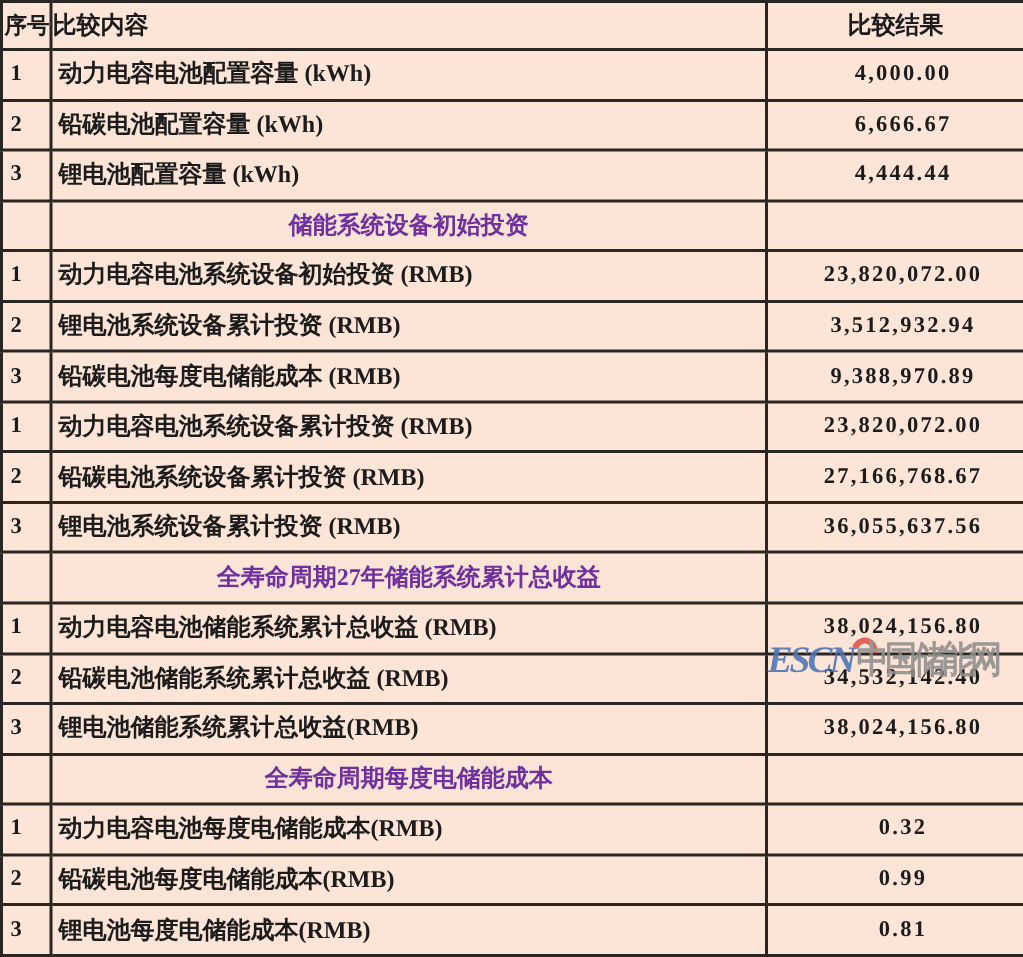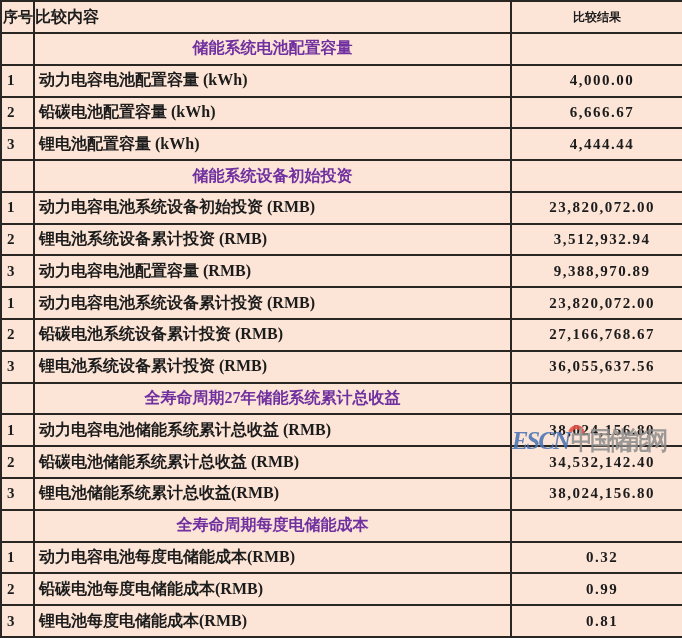--- a/index.html
+++ b/index.html
@@ -34,21 +34,21 @@
     color: var(--text);
     font-weight: bold;
     padding: 0;
     overflow: hidden;
     white-space: nowrap;
   }
   thead tr { height: 32px; }
   tbody tr { height: 30px; }
   th.h-no    { font-size: 15px; text-align: center; padding: 0 1px; }
   th.h-label { font-size: 16px; text-align: left; }
-  th.h-value { font-size: 12px; text-align: center; margin-left: 24px; }
+  th.h-value { font-size: 16px; text-align: center; margin-left: 24px; }
   td.c-no    { font-size: 15px; text-align: left; padding-left: 5px; }
   td.c-label { font-size: 16px; text-align: left; padding-left: 4px; }
   td.c-value { font-size: 15px; text-align: center; padding-left: 10px; letter-spacing: 1.5px; }
   td.c-section {
     color: var(--section-title);
     font-size: 16px;
     text-align: center;
   }
   .watermark {
     position: absolute;
@@ -105,25 +105,20 @@
     </colgroup>
     <thead>
       <tr>
         <th class="h-no">序号</th>
         <th class="h-label">比较内容</th>
         <th class="h-value">比较结果</th>
       </tr>
     </thead>
     <tbody>
         <tr>
-          <td class="c-no"></td>
-          <td class="c-section">储能系统电池配置容量</td>
-          <td class="c-value"></td>
-        </tr>
-        <tr>
           <td class="c-no">1</td>
           <td class="c-label">动力电容电池配置容量 (kWh)</td>
           <td class="c-value">4,000.00</td>
         </tr>
         <tr>
           <td class="c-no">2</td>
           <td class="c-label">铅碳电池配置容量 (kWh)</td>
           <td class="c-value">6,666.67</td>
         </tr>
         <tr>
@@ -141,21 +136,21 @@
           <td class="c-label">动力电容电池系统设备初始投资 (RMB)</td>
           <td class="c-value">23,820,072.00</td>
         </tr>
         <tr>
           <td class="c-no">2</td>
           <td class="c-label">锂电池系统设备累计投资 (RMB)</td>
           <td class="c-value">3,512,932.94</td>
         </tr>
         <tr>
           <td class="c-no">3</td>
-          <td class="c-label">动力电容电池配置容量 (RMB)</td>
+          <td class="c-label">铅碳电池每度电储能成本 (RMB)</td>
           <td class="c-value">9,388,970.89</td>
         </tr>
         <tr>
           <td class="c-no">1</td>
           <td class="c-label">动力电容电池系统设备累计投资 (RMB)</td>
           <td class="c-value">23,820,072.00</td>
         </tr>
         <tr>
           <td class="c-no">2</td>
           <td class="c-label">铅碳电池系统设备累计投资 (RMB)</td>

